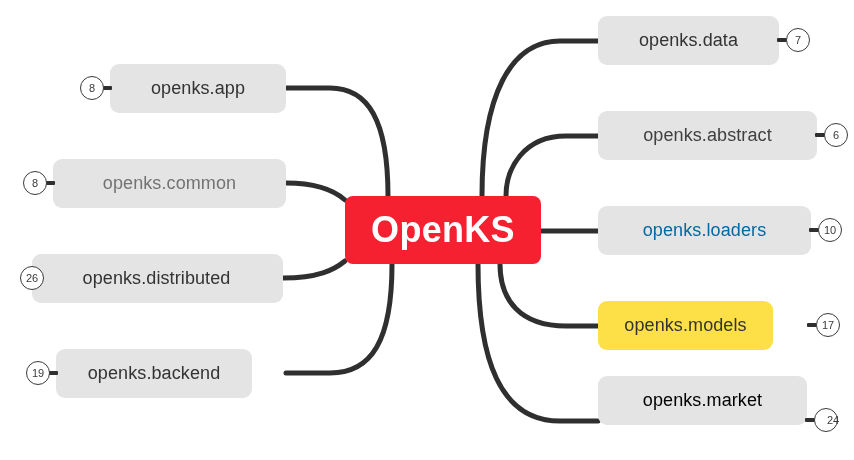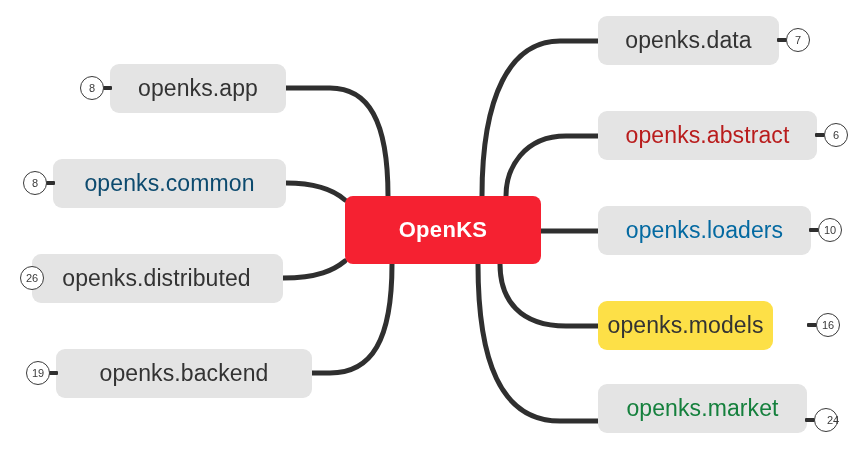--- a/index.html
+++ b/index.html
@@ -30,28 +30,28 @@
     box-sizing: border-box;
     display: flex;
     align-items: center;
     justify-content: center;
     border-radius: 9px;
     white-space: nowrap;
   }
   .node-branch {
     background: #e4e4e4;
     color: #333333;
-    font-size: 23px;
+    font-size: 18px;
     letter-spacing: 0.1px;
     padding: 0 22px;
   }
   .node-root {
     background: #f52131;
     color: #ffffff;
-    font-size: 22px;
+    font-size: 36px;
     font-weight: bold;
     border-radius: 8px;
     letter-spacing: 0.3px;
   }
   .badge {
     position: absolute;
     width: 24px;
     height: 24px;
     border-radius: 50%;
     background: #ffffff;
@@ -95,70 +95,70 @@
   </div>
 
   <div id="branch-layer">
       <div class="node node-branch" style="left: 110px; top: 64px; width: 176px; height: 49px; background: rgb(228, 228, 228); color: rgb(51, 51, 51);">
         <span>openks.app</span>
       </div>
       <div class="badge-stub" style="top: 86px; left: 102px; background: rgb(47, 47, 47);"></div>
       <div class="badge" style="left: 80px; top: 76px;">
         <span>8</span>
       </div>
-      <div class="node node-branch" style="left: 53px; top: 159px; width: 233px; height: 49px; background: rgb(228, 228, 228); color: #0c4a6e;">
+      <div class="node node-branch" style="left: 53px; top: 159px; width: 233px; height: 49px; background: rgb(228, 228, 228); color: #737373;">
         <span>openks.common</span>
       </div>
       <div class="badge-stub" style="top: 181px; left: 45px; background: rgb(47, 47, 47);"></div>
       <div class="badge" style="left: 23px; top: 171px;">
         <span>8</span>
       </div>
       <div class="node node-branch" style="left: 32px; top: 254px; width: 251px; height: 49px; background: rgb(228, 228, 228); color: rgb(51, 51, 51); padding-left: 20px;">
         <span>openks.distributed</span>
       </div>
       <div class="badge-stub" style="top: 276px; left: 24px; background: rgb(47, 47, 47);"></div>
       <div class="badge" style="left: 8px; top: 266px; margin-left: 12px;">
         <span>26</span>
       </div>
-      <div class="node node-branch" style="left: 56px; top: 349px; width: 256px; height: 49px; background: rgb(228, 228, 228); color: rgb(51, 51, 51);">
+      <div class="node node-branch" style="left: 56px; top: 349px; width: 196px; height: 49px; background: rgb(228, 228, 228); color: rgb(51, 51, 51);">
         <span>openks.backend</span>
       </div>
       <div class="badge-stub" style="top: 371px; left: 48px; background: rgb(47, 47, 47);"></div>
       <div class="badge" style="left: 26px; top: 361px;">
         <span>19</span>
       </div>
       <div class="node node-branch" style="left: 598px; top: 16px; width: 181px; height: 49px; background: rgb(228, 228, 228); color: rgb(51, 51, 51);">
         <span>openks.data</span>
       </div>
       <div class="badge-stub" style="top: 38px; left: 777px; background: rgb(47, 47, 47);"></div>
       <div class="badge" style="left: 786px; top: 28px;">
         <span>7</span>
       </div>
-      <div class="node node-branch" style="left: 598px; top: 111px; width: 219px; height: 49px; background: rgb(228, 228, 228); color: #b91c1c;">
+      <div class="node node-branch" style="left: 598px; top: 111px; width: 219px; height: 49px; background: rgb(228, 228, 228); color: #404040;">
         <span>openks.abstract</span>
       </div>
       <div class="badge-stub" style="top: 133px; left: 815px; background: rgb(47, 47, 47);"></div>
       <div class="badge" style="left: 824px; top: 123px;">
         <span>6</span>
       </div>
       <div class="node node-branch" style="left: 598px; top: 206px; width: 213px; height: 49px; background: rgb(228, 228, 228); color: #0369a1;">
         <span>openks.loaders</span>
       </div>
       <div class="badge-stub" style="top: 228px; left: 809px; background: rgb(47, 47, 47);"></div>
       <div class="badge" style="left: 818px; top: 218px;">
         <span>10</span>
       </div>
       <div class="node node-branch" style="left: 598px; top: 301px; width: 175px; height: 49px; background: #fde047; color: rgb(51, 51, 51);">
         <span>openks.models</span>
       </div>
       <div class="badge-stub" style="top: 323px; left: 807px; background: rgb(47, 47, 47);"></div>
       <div class="badge" style="left: 816px; top: 313px;">
-        <span>16</span>
+        <span>17</span>
       </div>
-      <div class="node node-branch" style="left: 598px; top: 384px; width: 209px; height: 49px; background: rgb(228, 228, 228); color: #15803d;">
+      <div class="node node-branch" style="left: 598px; top: 376px; width: 209px; height: 49px; background: rgb(228, 228, 228); color: #000000;">
         <span>openks.market</span>
       </div>
       <div class="badge-stub" style="top: 418px; left: 805px; background: rgb(47, 47, 47);"></div>
       <div class="badge" style="left: 814px; top: 408px; padding-left: 14px;">
         <span>24</span>
       </div>
     </div>
 
 </div>
 

